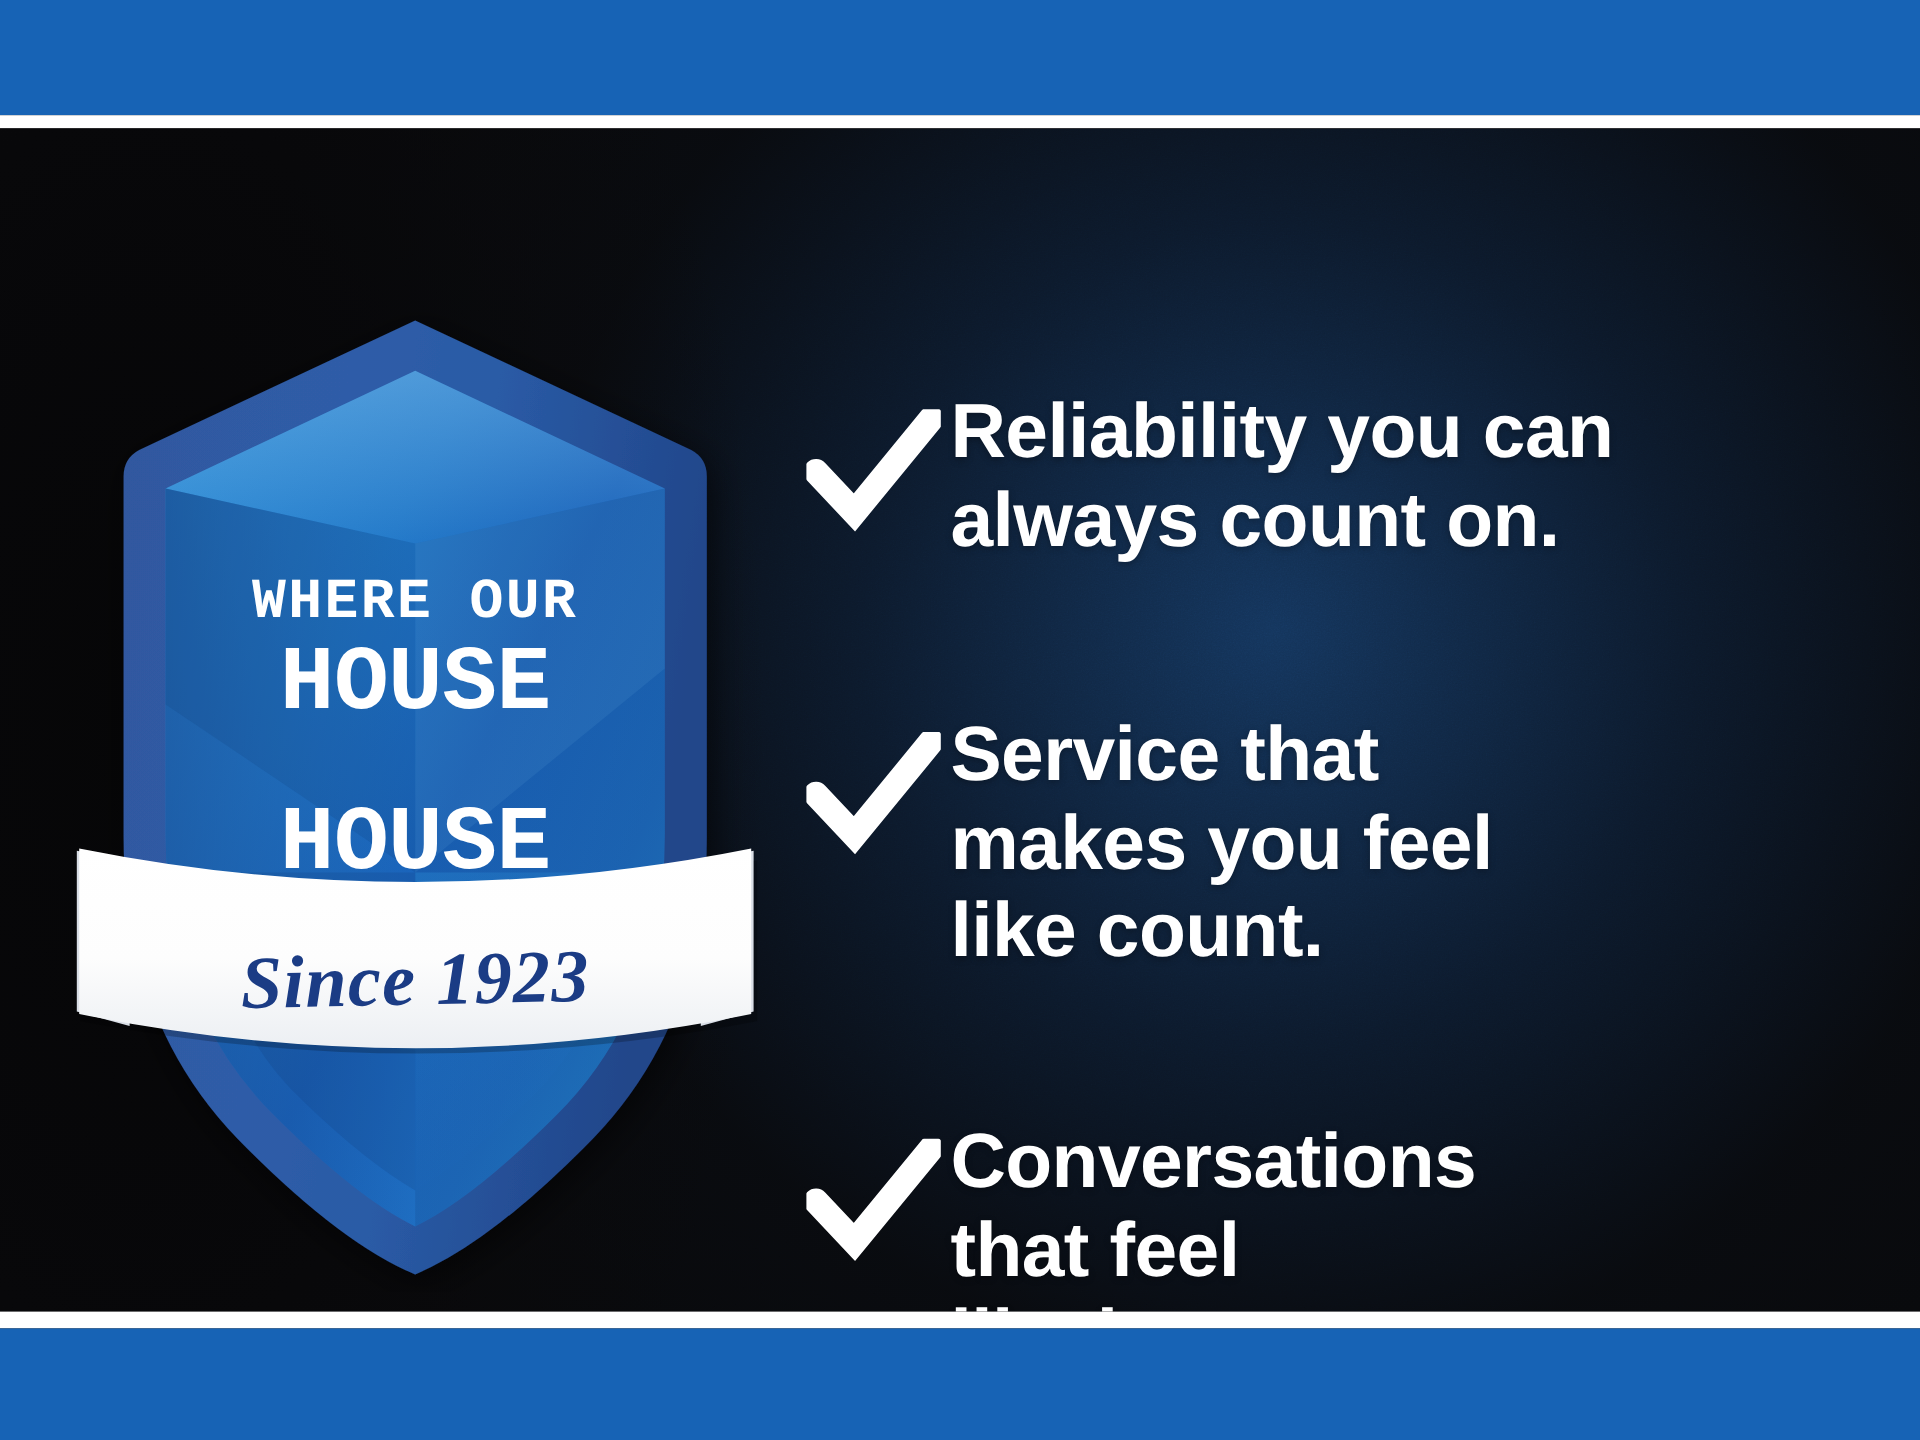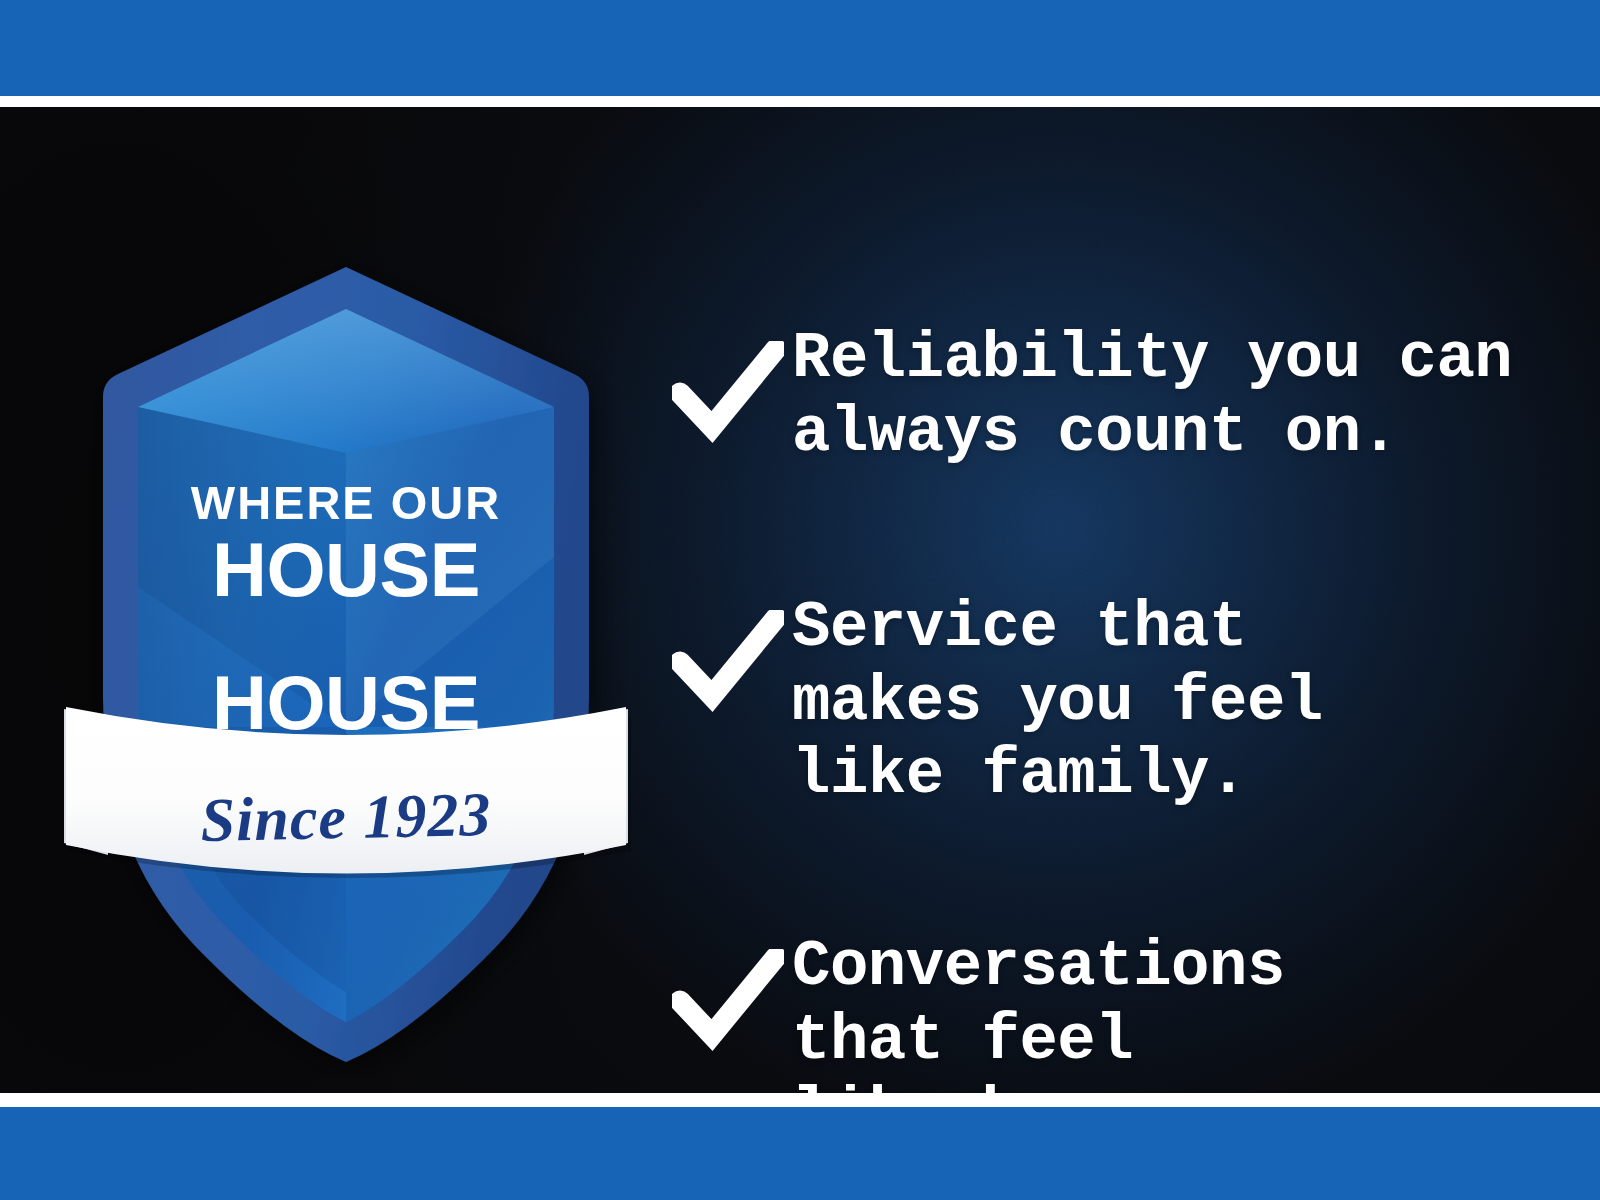--- a/index.html
+++ b/index.html
@@ -74,21 +74,21 @@
   
   .emblem { position:absolute; left:46px; top:150px; width:600px; height:820px; }
   .emblem svg { display:block; }
 
   .logo-text {
     position:absolute; left:0; top:0; width:600px; height:820px;
     pointer-events:none;
   }
   .lt {
     position:absolute; width:100%; text-align:center; color:#ffffff;
-    font-family:Liberation Sans, sans-serif;
+    font-family:Liberation Mono, monospace;
     font-weight:bold; text-transform:uppercase;
     line-height:1;
   }
   .lt-1 { top:222px; font-size:47px; letter-spacing:2.0px; }
   .lt-2 { top:275px; font-size:76px; letter-spacing:-0.5px; }
   .lt-3 { top:355px; font-size:47px; letter-spacing:1.5px; }
   .lt-4 { top:408px; font-size:76px; letter-spacing:-0.5px; }
 
   .since {
     position:absolute; top:525px; width:100%; text-align:center;
@@ -104,21 +104,21 @@
   .bullet { position:relative; display:flex; align-items:flex-start; }
   .bullet-1 { margin-top:16px; }
   .bullet-2 { margin-top:122px; }
   .bullet-3 { margin-top:118px; }
 
   .check { flex:0 0 120px; padding-top:18px; }
   .check svg { display:block; }
 
   .bullet-text {
     color:#ffffff;
-    font-family:Liberation Mono, monospace;
+    font-family:Liberation Sans, sans-serif;
     font-weight:bold;
     font-size:64px;
     line-height:1.15;
     letter-spacing:-0.5px;
     white-space:pre-line;
     text-shadow:0 2px 6px rgba(0,0,0,.28);
   }
 </style>
 </head>
 <body>
@@ -276,21 +276,21 @@
       </div>
 
       <div class="bullet bullet-2">
         <div class="check">
           <svg width="112" height="104" viewBox="0 0 112 104">
             <path d="M 8 52 L 40 86 L 104 8" fill="none" stroke="#ffffff" stroke-width="21" stroke-linecap="round" stroke-linejoin="miter"></path>
           </svg>
         </div>
         <div class="bullet-text">Service that
 makes you feel
-like family.</div>
+like count.</div>
       </div>
 
       <div class="bullet bullet-3">
         <div class="check">
           <svg width="112" height="104" viewBox="0 0 112 104">
             <path d="M 8 52 L 40 86 L 104 8" fill="none" stroke="#ffffff" stroke-width="21" stroke-linecap="round" stroke-linejoin="miter"></path>
           </svg>
         </div>
         <div class="bullet-text">Conversations
 that feel

